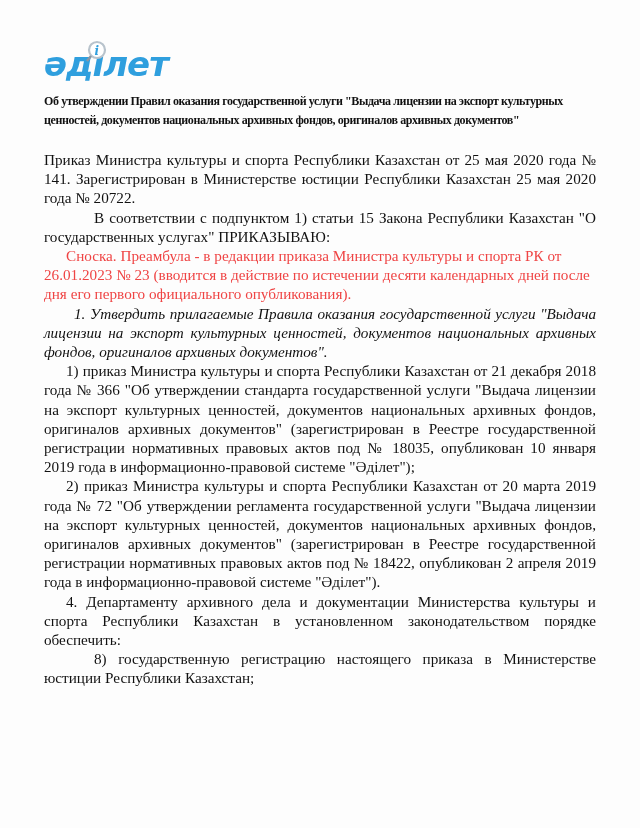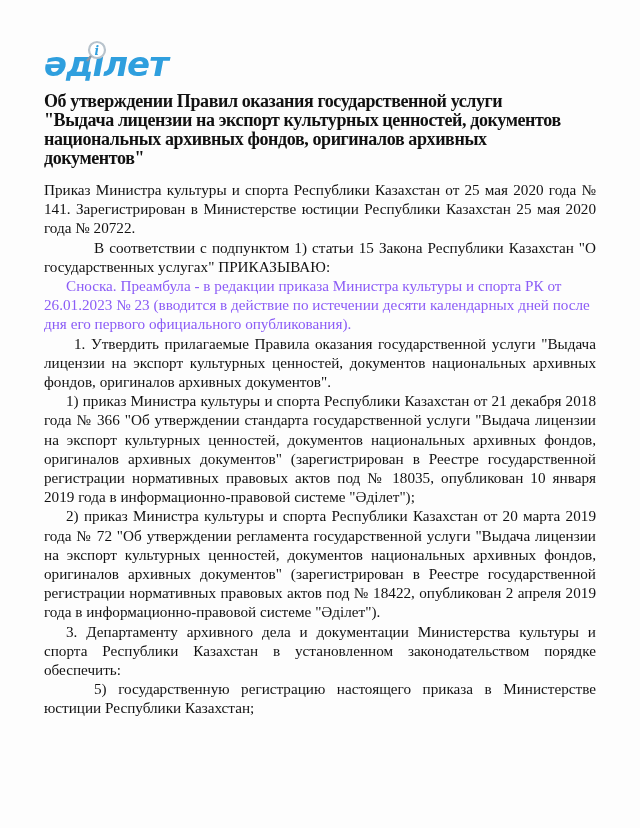--- a/index.html
+++ b/index.html
@@ -24,38 +24,38 @@
     .logo {
       display: flex;
       align-items: flex-end;
       height: 44px;
       margin-left: 0px;
     }
     .logo svg { display: block; }
     .title {
       margin-top: 10px;
       font-weight: bold;
-      font-size: 18px;
+      font-size: 12px;
       line-height: 19px;
       letter-spacing: -0.4px;
       width: 520px;
     }
     .doc {
-      margin-top: 12px;
+      margin-top: 20px;
       font-size: 15.2px;
       line-height: 19.2px;
     }
     .p {
       margin: 0;
       text-align: justify;
     }
     .ind1 { text-indent: 22px; }
-    .ind2 { text-indent: 30px; }
+    .ind2 { text-indent: 30px; font-style: italic; }
     .ind3 { text-indent: 50px; }
-    .note { color: #8b5cf6; text-indent: 22px; text-align: left; }
+    .note { color: #ef4444; text-indent: 22px; text-align: left; }
   </style>
 </head>
 <body>
 
 <div class="page">
 
   <div class="logo">
     <svg width="130" height="44" viewBox="0 0 130 44">
       <text x="0" y="38" font-family="DejaVu Sans, sans-serif" font-size="34" font-weight="bold" font-style="italic" fill="#2f9fde" letter-spacing="-1">әділет</text>
       <circle cx="53" cy="12" r="8" fill="#ffffff" stroke="#b8c3cc" stroke-width="2.2"></circle>
@@ -66,16 +66,16 @@
 
   <div class="title">Об утверждении Правил оказания государственной услуги "Выдача лицензии на экспорт культурных ценностей, документов национальных архивных фондов, оригиналов архивных документов"</div>
 
   <div class="doc">
     <p class="p">Приказ Министра культуры и спорта Республики Казахстан от 25 мая 2020 года № 141. Зарегистрирован в Министерстве юстиции Республики Казахстан 25 мая 2020 года № 20722.</p>
     <p class="p ind3">В соответствии с подпунктом 1) статьи 15 Закона Республики Казахстан "О государственных услугах" ПРИКАЗЫВАЮ:</p>
     <p class="p note">Сноска. Преамбула - в редакции приказа Министра культуры и спорта РК от 26.01.2023 № 23 (вводится в действие по истечении десяти календарных дней после дня его первого официального опубликования).</p>
     <p class="p ind2">1. Утвердить прилагаемые Правила оказания государственной услуги "Выдача лицензии на экспорт культурных ценностей, документов национальных архивных фондов, оригиналов архивных документов".</p>
     <p class="p ind1">1) приказ Министра культуры и спорта Республики Казахстан от 21 декабря 2018 года № 366 "Об утверждении стандарта государственной услуги "Выдача лицензии на экспорт культурных ценностей, документов национальных архивных фондов, оригиналов архивных документов" (зарегистрирован в Реестре государственной регистрации нормативных правовых актов под № 18035, опубликован 10 января 2019 года в информационно-правовой системе "Әділет");</p>
     <p class="p ind1">2) приказ Министра культуры и спорта Республики Казахстан от 20 марта 2019 года № 72 "Об утверждении регламента государственной услуги "Выдача лицензии на экспорт культурных ценностей, документов национальных архивных фондов, оригиналов архивных документов" (зарегистрирован в Реестре государственной регистрации нормативных правовых актов под № 18422, опубликован 2 апреля 2019 года в информационно-правовой системе "Әділет").</p>
-    <p class="p ind1">3. Департаменту архивного дела и документации Министерства культуры и спорта Республики Казахстан в установленном законодательством порядке обеспечить:</p>
-    <p class="p ind3">5) государственную регистрацию настоящего приказа в Министерстве юстиции Республики Казахстан;</p>
+    <p class="p ind1">4. Департаменту архивного дела и документации Министерства культуры и спорта Республики Казахстан в установленном законодательством порядке обеспечить:</p>
+    <p class="p ind3">8) государственную регистрацию настоящего приказа в Министерстве юстиции Республики Казахстан;</p>
   </div>
 </div>
 
 </body></html>

